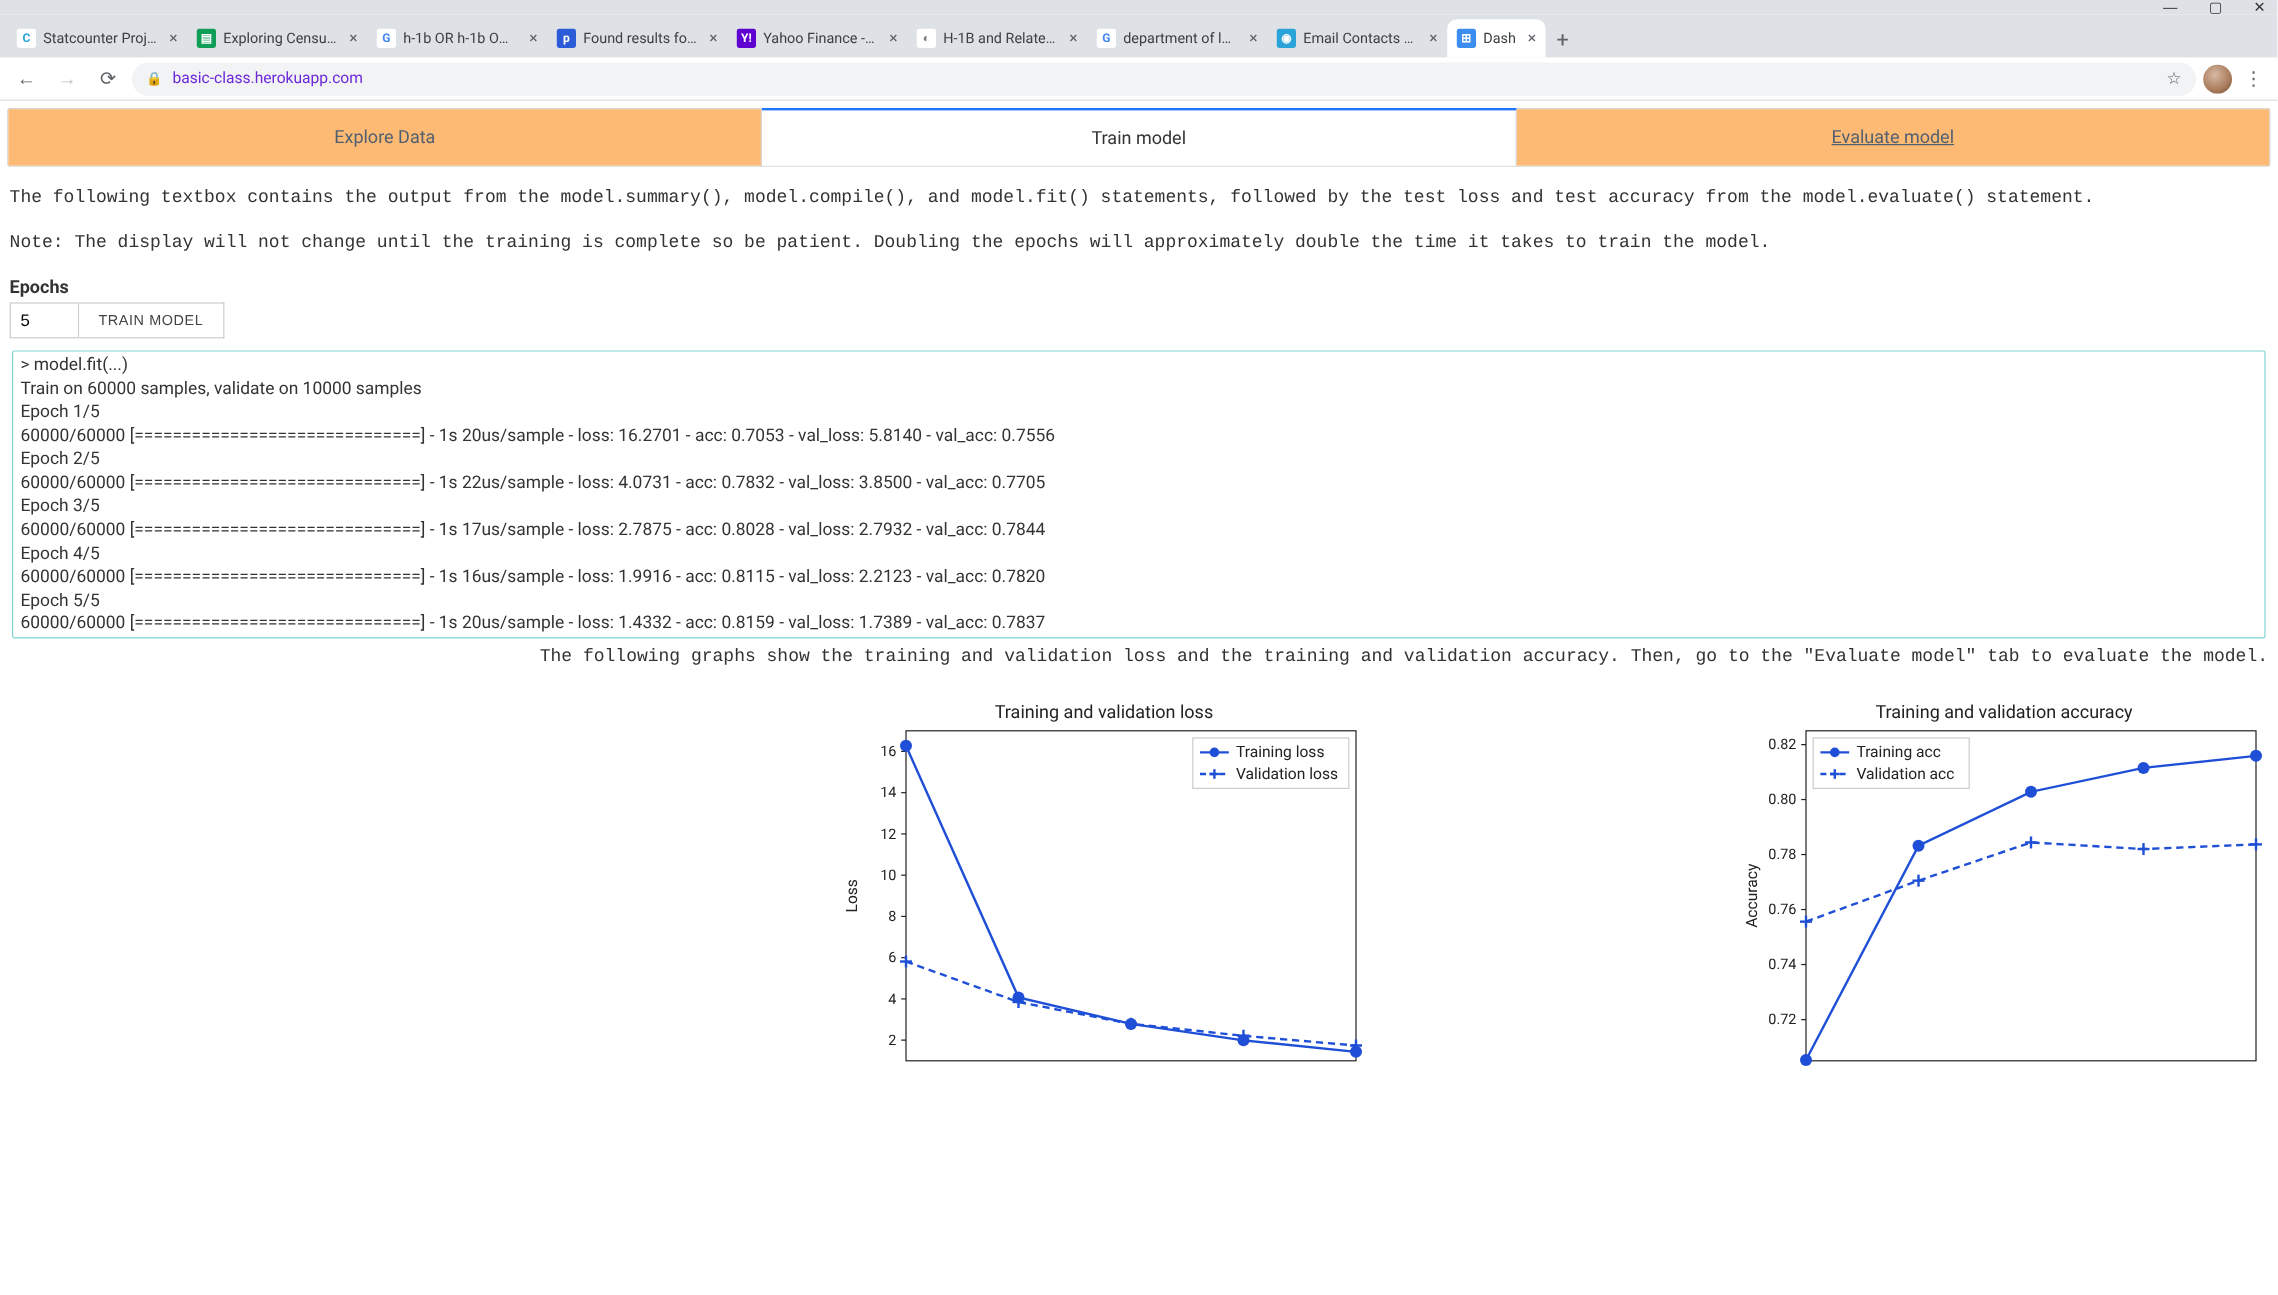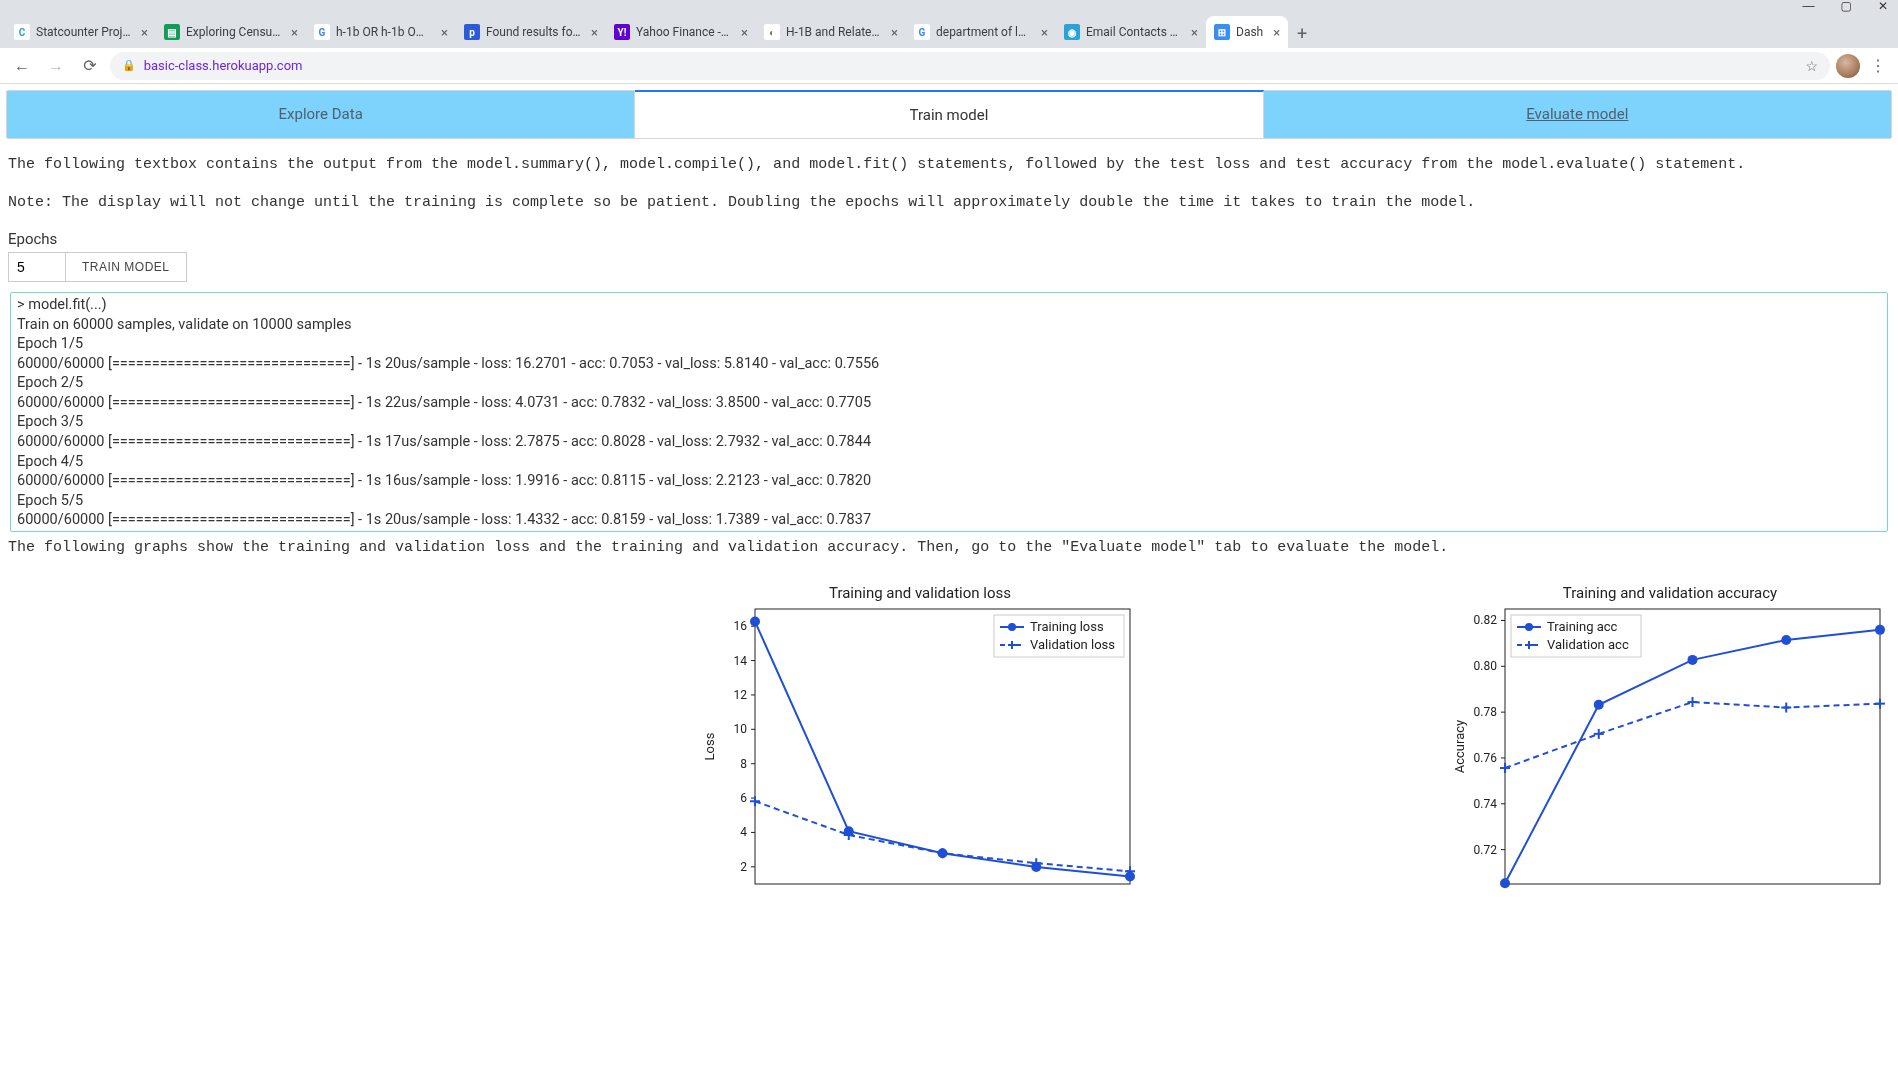--- a/index.html
+++ b/index.html
@@ -87,33 +87,33 @@
     border: 1px solid #d6d6d6;
     margin: 6px;
     border-radius: 2px;
   }
   .dash-tab {
     flex: 1;
     text-align: center;
     padding: 14px 0;
     font-size: 15px;
     color: #506070;
-    background: #7dd3fc;
+    background: #fdba74;
     border-right: 1px solid #d6d6d6;
   }
   .dash-tab:last-child { border-right: none; text-decoration: underline; }
   .dash-tab.active {
     background: #fff;
     border-top: 2px solid #1f77ff;
     color: #333;
     margin-top: -1px;
   }
   .content { padding: 4px 8px; }
   .content p { margin: 6px 0 18px 0; line-height: 1.3; font-family: Liberation Mono, monospace; }
-  .epochs-label { display:block; margin-top:10px; }
+  .epochs-label { display:block; margin-top:10px;font-weight:bold; }
   .controls-row { display:flex; gap:0; margin: 4px 0 10px 0; }
   .epochs-input {
     width: 58px; height: 30px; border: 1px solid #ccc; padding: 0 8px; font-size: 14px;
   }
   .train-btn {
     height: 30px; padding: 0 16px; border: 1px solid #ccc; border-left: none;
     background: #fff; font-size: 12px; letter-spacing: 0.5px; color: #444;
     text-transform: uppercase;
   }
   .output-box {
@@ -122,21 +122,21 @@
     height: 240px;
     overflow-y: scroll;
     padding: 2px 6px;
     font-family: inherit;
     font-size: 14.5px;
     line-height: 1.35;
     white-space: pre-wrap;
     color: #333;
     margin: 0 2px;
   }
-  .post-text { margin: 10px 2px; }
+  .post-text { margin: 10px 2px; text-align: right; }
   
   .charts-row { display:flex; gap: 310px; padding: 8px 0 0 20px; justify-content: flex-end; }
   .chart-block { position: relative; }
   .chart-title { text-align:center; font-size:15px; font-weight:400; color:#222; margin-bottom:2px; }
   svg.chart { display:block; }
   .legend-box { fill:#fff; stroke:#ccc; }
   .legend-text { font-size: 13px; fill:#222; }
   .ylabel { font-size:13px; fill:#222; }
   .plot-border { fill:none; stroke:#222; stroke-width:1; }
 </style>

